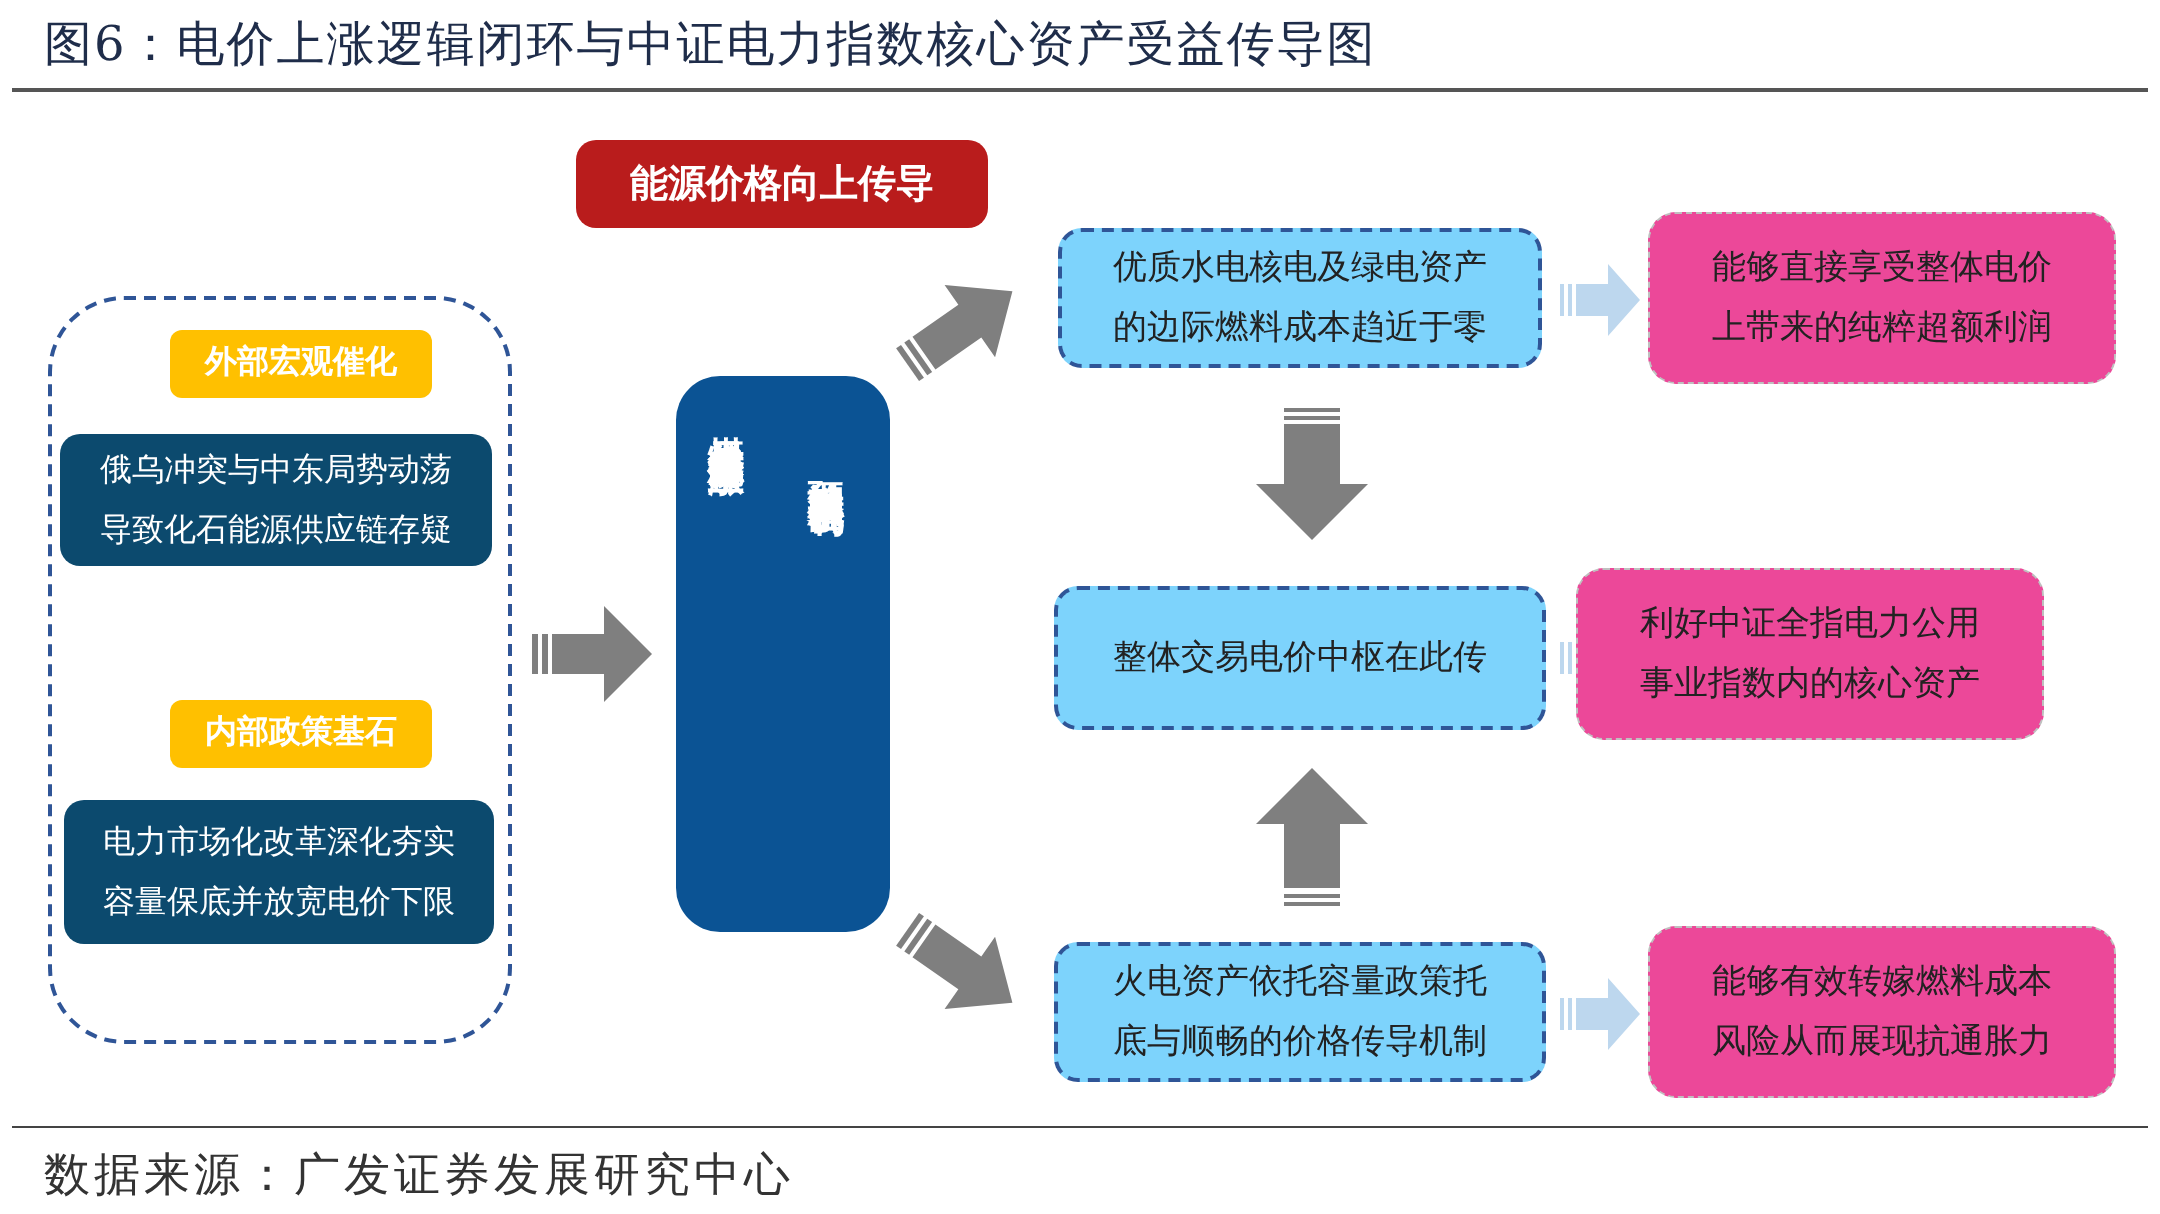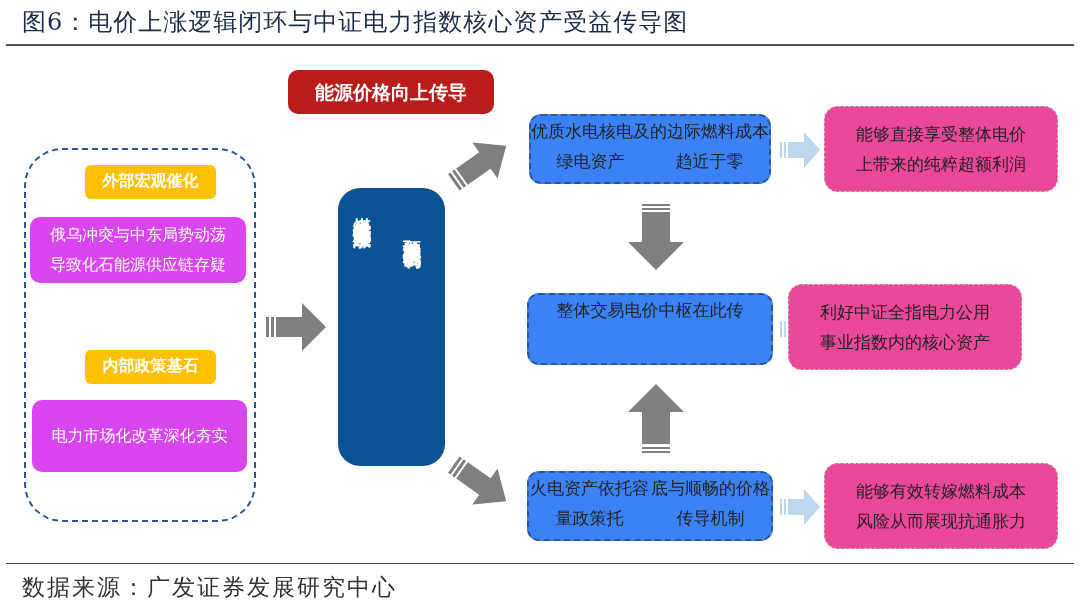--- a/index.html
+++ b/index.html
@@ -13,39 +13,39 @@
   .rule.bottom { top:563px; height:1px; background:#444; }
   .source { left:22px; top:572px; font-family:Liberation Sans, sans-serif;
             font-size:23px; color:#333; letter-spacing:2px; white-space:nowrap; }
 
   .left-frame { left:24px; top:148px; width:232px; height:374px;
                 border:2px dashed #2f5597; border-radius:38px; box-sizing:border-box; }
   .tag-yellow { background:#ffc000; color:#fff; font-weight:bold; font-size:16px;
                 border-radius:6px; text-align:center; line-height:32px;margin-left:12px; }
   .tag1 { left:73px; top:165px; width:131px; height:34px; }
   .tag2 { left:73px; top:350px; width:131px; height:34px; }
-  .lightblue { background:#d946ef; color:#fff; font-size:16px; border-radius:10px;
+  .lightblue { background:#0c4a6e; color:#fff; font-size:16px; border-radius:10px;
                text-align:center; line-height:30px; display:flex; flex-direction:column; justify-content:center; }
   .lb1 { left:30px; top:217px; width:216px; height:66px; }
   .lb2 { left:32px; top:400px; width:215px; height:72px; }
 
   .orange { left:288px; top:70px; width:206px; height:44px; background:#b91c1c;
             border-radius:10px; color:#fff; font-weight:bold; font-size:19px;
             text-align:center; line-height:44px; }
 
   .navy { left:338px; top:188px; width:107px; height:278px; background:#0b5394;
           border-radius:22px; }
   .vcol { position:absolute; writing-mode:vertical-rl; color:#fff; font-weight:bold;
           font-size:18px; line-height:20px; letter-spacing:1px; }
   .vcol.c1 { left:14px; top:16px; }
   .vcol.c2 { left:64px; top:38px; }
 
-  .mid { background:#3b82f6; border:2px dashed #2f5597; border-radius:12px; box-sizing:border-box;
+  .mid { background:#7dd3fc; border:2px dashed #2f5597; border-radius:12px; box-sizing:border-box;
          color:#222; font-size:17px; line-height:30px; text-align:center;
-         display:flex; justify-content:center; }
+         display:flex; flex-direction:column; justify-content:center; }
   .m1 { left:529px; top:114px; width:242px; height:70px; }
   .m2 { left:527px; top:293px; width:246px; height:72px; }
   .m3 { left:527px; top:471px; width:246px; height:70px; }
 
   .res { background:#ec4899; border:1px dashed #bfbfbf; border-radius:14px; box-sizing:border-box;
          color:#222; font-size:17px; line-height:30px; text-align:center;
          display:flex; flex-direction:column; justify-content:center; }
   .r1 { left:824px; top:106px; width:234px; height:86px; }
   .r2 { left:788px; top:284px; width:234px; height:86px; }
   .r3 { left:824px; top:463px; width:234px; height:86px; }
@@ -60,20 +60,21 @@
 
 <div class="abs left-frame"></div>
 <div class="abs tag-yellow tag1">外部宏观催化</div>
 <div class="abs lightblue lb1">
   <div>俄乌冲突与中东局势动荡</div>
   <div>导致化石能源供应链存疑</div>
 </div>
 <div class="abs tag-yellow tag2">内部政策基石</div>
 <div class="abs lightblue lb2">
   <div>电力市场化改革深化夯实</div>
+  <div>容量保底并放宽电价下限</div>
 </div>
 
 <svg class="arrow" style="left:266px;top:303px;" width="60" height="48" viewBox="0 0 60 48">
   <rect x="0" y="14" width="3" height="20" fill="#7f7f7f"></rect>
   <rect x="5" y="14" width="3" height="20" fill="#7f7f7f"></rect>
   <polygon points="10,14 36,14 36,0 60,24 36,48 36,34 10,34" fill="#7f7f7f"></polygon>
 </svg>
 
 <div class="abs orange">能源价格向上传导</div>
 

